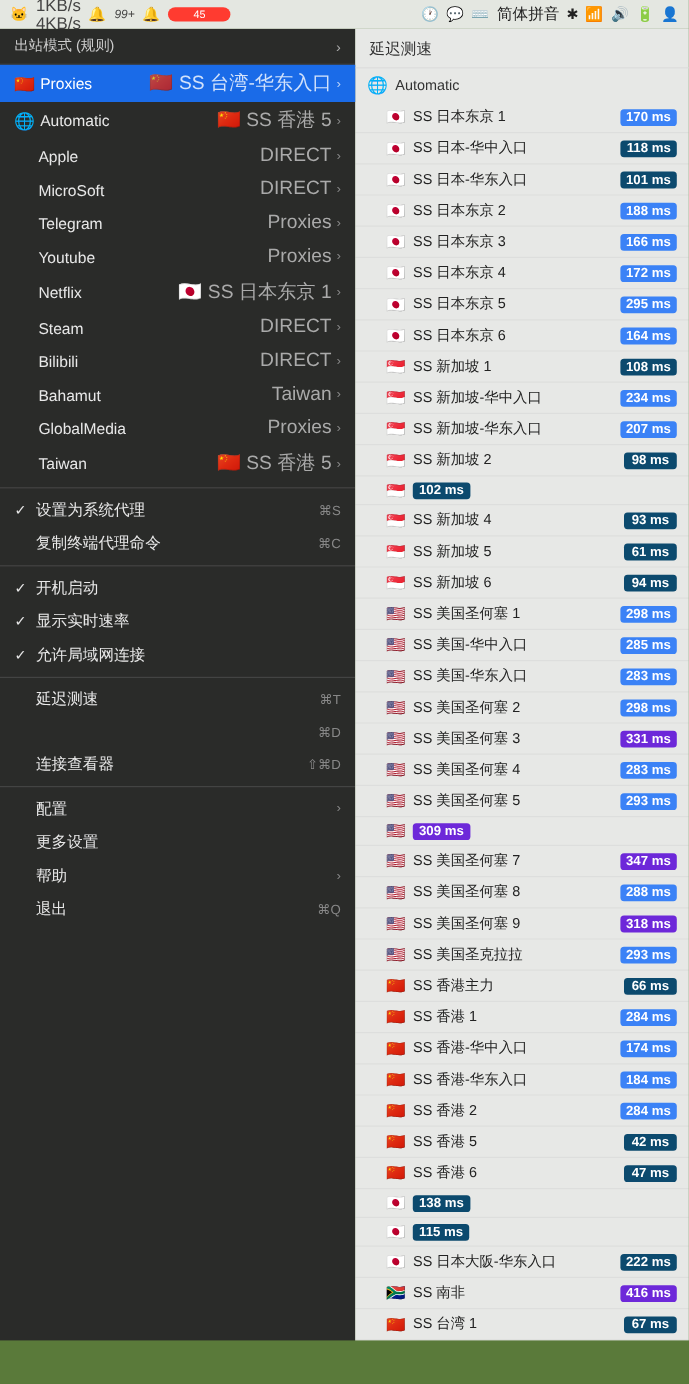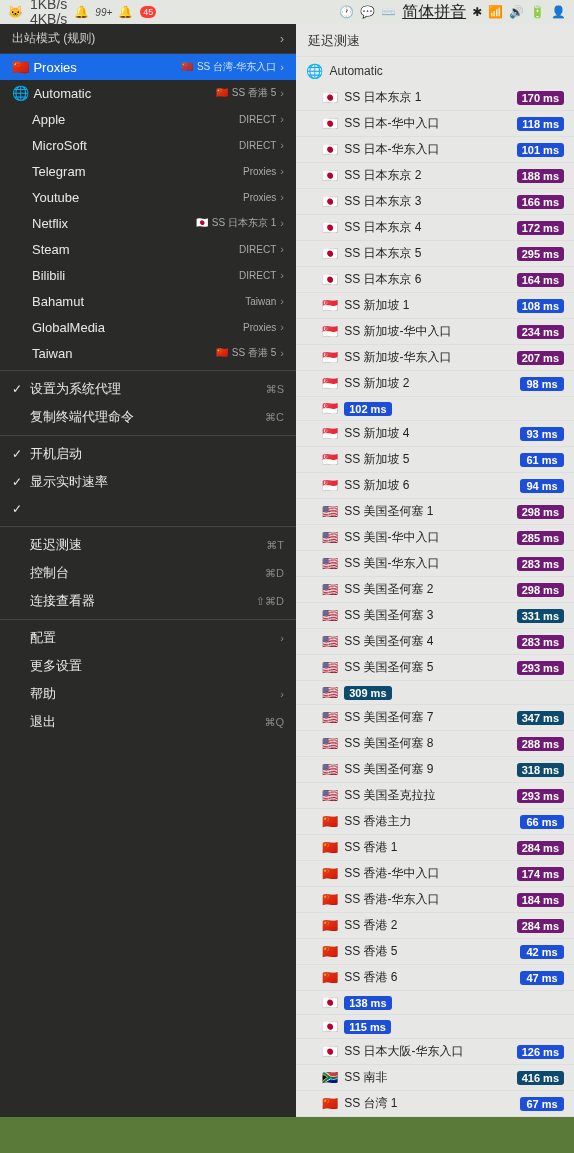--- a/index.html
+++ b/index.html
@@ -85,21 +85,21 @@
     .menu-item.active {
       background: #1a6be8;
       color: white;
     }
 
     .menu-item-label {
       flex: 1;
       font-size: 13px;
     }
     .menu-item-value {
-      font-size: 10px;
+      font-size: 16px;
       color: #aaa;
       margin-right: 4px;
       margin-left: 12px;
     }
     .menu-item.active .menu-item-value {
       color: rgba(255,255,255,0.8);
     }
     .menu-item-flag {
       margin-right: 4px;
       font-size: 14px;
@@ -166,23 +166,23 @@
     }
     .latency-badge {
       font-size: 11px;
       font-weight: 600;
       color: white;
       padding: 1px 5px;
       border-radius: 3px;
       min-width: 44px;
       text-align: center;
     }
-    .latency-badge.green { background: #1d4ed8; }
-    .latency-badge.orange { background: #701a75; margin-left: 20px; }
-    .latency-badge.red { background: #0c4a6e; }
+    .latency-badge.green { background: #0c4a6e; }
+    .latency-badge.orange { background: #3b82f6; margin-left: 20px; }
+    .latency-badge.red { background: #6d28d9; }
     .latency-checkmark {
       width: 14px;
       font-size: 12px;
       color: #1a6be8;
       margin-right: 2px;
     }
 
     .latency-auto {
       display: flex;
       align-items: center;
@@ -201,27 +201,27 @@
 <div class="menubar">
   <div class="menubar-left">
     <span class="menubar-icon">🐱</span>
     <span style="font-size:14px; color:#444; line-height:1.1;">
       <span>1KB/s</span><br>
       <span>4KB/s</span>
     </span>
     <span class="menubar-icon">🔔</span>
     <span style="font-size:10px;color:#444;font-style:italic;">99+</span>
     <span class="menubar-icon">🔔</span>
-    <span style="background:#ff3b30;color:white;border-radius:8px;font-size:9px;padding:1px 3px;">45</span>
+    <span style="background:#ff3b30;color:white;border-radius:8px;font-size:9px;padding:1px 21px;">45</span>
   </div>
   <div class="menubar-right">
     <span style="font-size:12px;">🕐</span>
     <span style="font-size:12px;">💬</span>
     <span style="font-size:12px;">⌨️</span>
-    <span style="font-size:16px;text-decoration:underline;">简体拼音</span>
+    <span style="font-size:13px;">简体拼音</span>
     <span style="font-size:12px;">✱</span>
     <span style="font-size:12px;">📶</span>
     <span style="font-size:12px;">🔊</span>
     <span style="font-size:12px;">🔋</span>
     <span style="font-size:12px;">👤</span>
   </div>
 </div>
 
 <div class="dropdown-container">
 
@@ -349,33 +349,33 @@
       <span class="menu-item-label">开机启动</span>
     </div>
 
     <div class="menu-item">
       <span class="menu-item-checkmark">✓</span>
       <span class="menu-item-label">显示实时速率</span>
     </div>
 
     <div class="menu-item">
       <span class="menu-item-checkmark">✓</span>
+      <span class="menu-item-label">允许局域网连接</span>
     </div>
 
     <div class="menu-separator"></div>
 
     <div class="menu-item">
       <span class="menu-item-checkmark" style="color:transparent;">✓</span>
       <span class="menu-item-label">延迟测速</span>
       <span class="menu-item-shortcut">⌘T</span>
     </div>
 
     <div class="menu-item">
       <span class="menu-item-checkmark" style="color:transparent;">✓</span>
-      <span class="menu-item-label">控制台</span>
       <span class="menu-item-shortcut">⌘D</span>
     </div>
 
     <div class="menu-item">
       <span class="menu-item-checkmark" style="color:transparent;">✓</span>
       <span class="menu-item-label">连接查看器</span>
       <span class="menu-item-shortcut">⇧⌘D</span>
     </div>
 
     <div class="menu-separator"></div>
@@ -629,21 +629,21 @@
         </div>
         <div class="latency-item">
           <span class="latency-checkmark"></span>
           <span class="latency-flag">🇯🇵</span>
           <span class="latency-badge green">115 ms</span>
         </div>
         <div class="latency-item">
           <span class="latency-checkmark"></span>
           <span class="latency-flag">🇯🇵</span>
           <span class="latency-name">SS 日本大阪-华东入口</span>
-          <span class="latency-badge green">126 ms</span>
+          <span class="latency-badge green">222 ms</span>
         </div>
         <div class="latency-item">
           <span class="latency-checkmark"></span>
           <span class="latency-flag">🇿🇦</span>
           <span class="latency-name">SS 南非</span>
           <span class="latency-badge red">416 ms</span>
         </div>
         <div class="latency-item">
           <span class="latency-checkmark"></span>
           <span class="latency-flag">🇨🇳</span>

